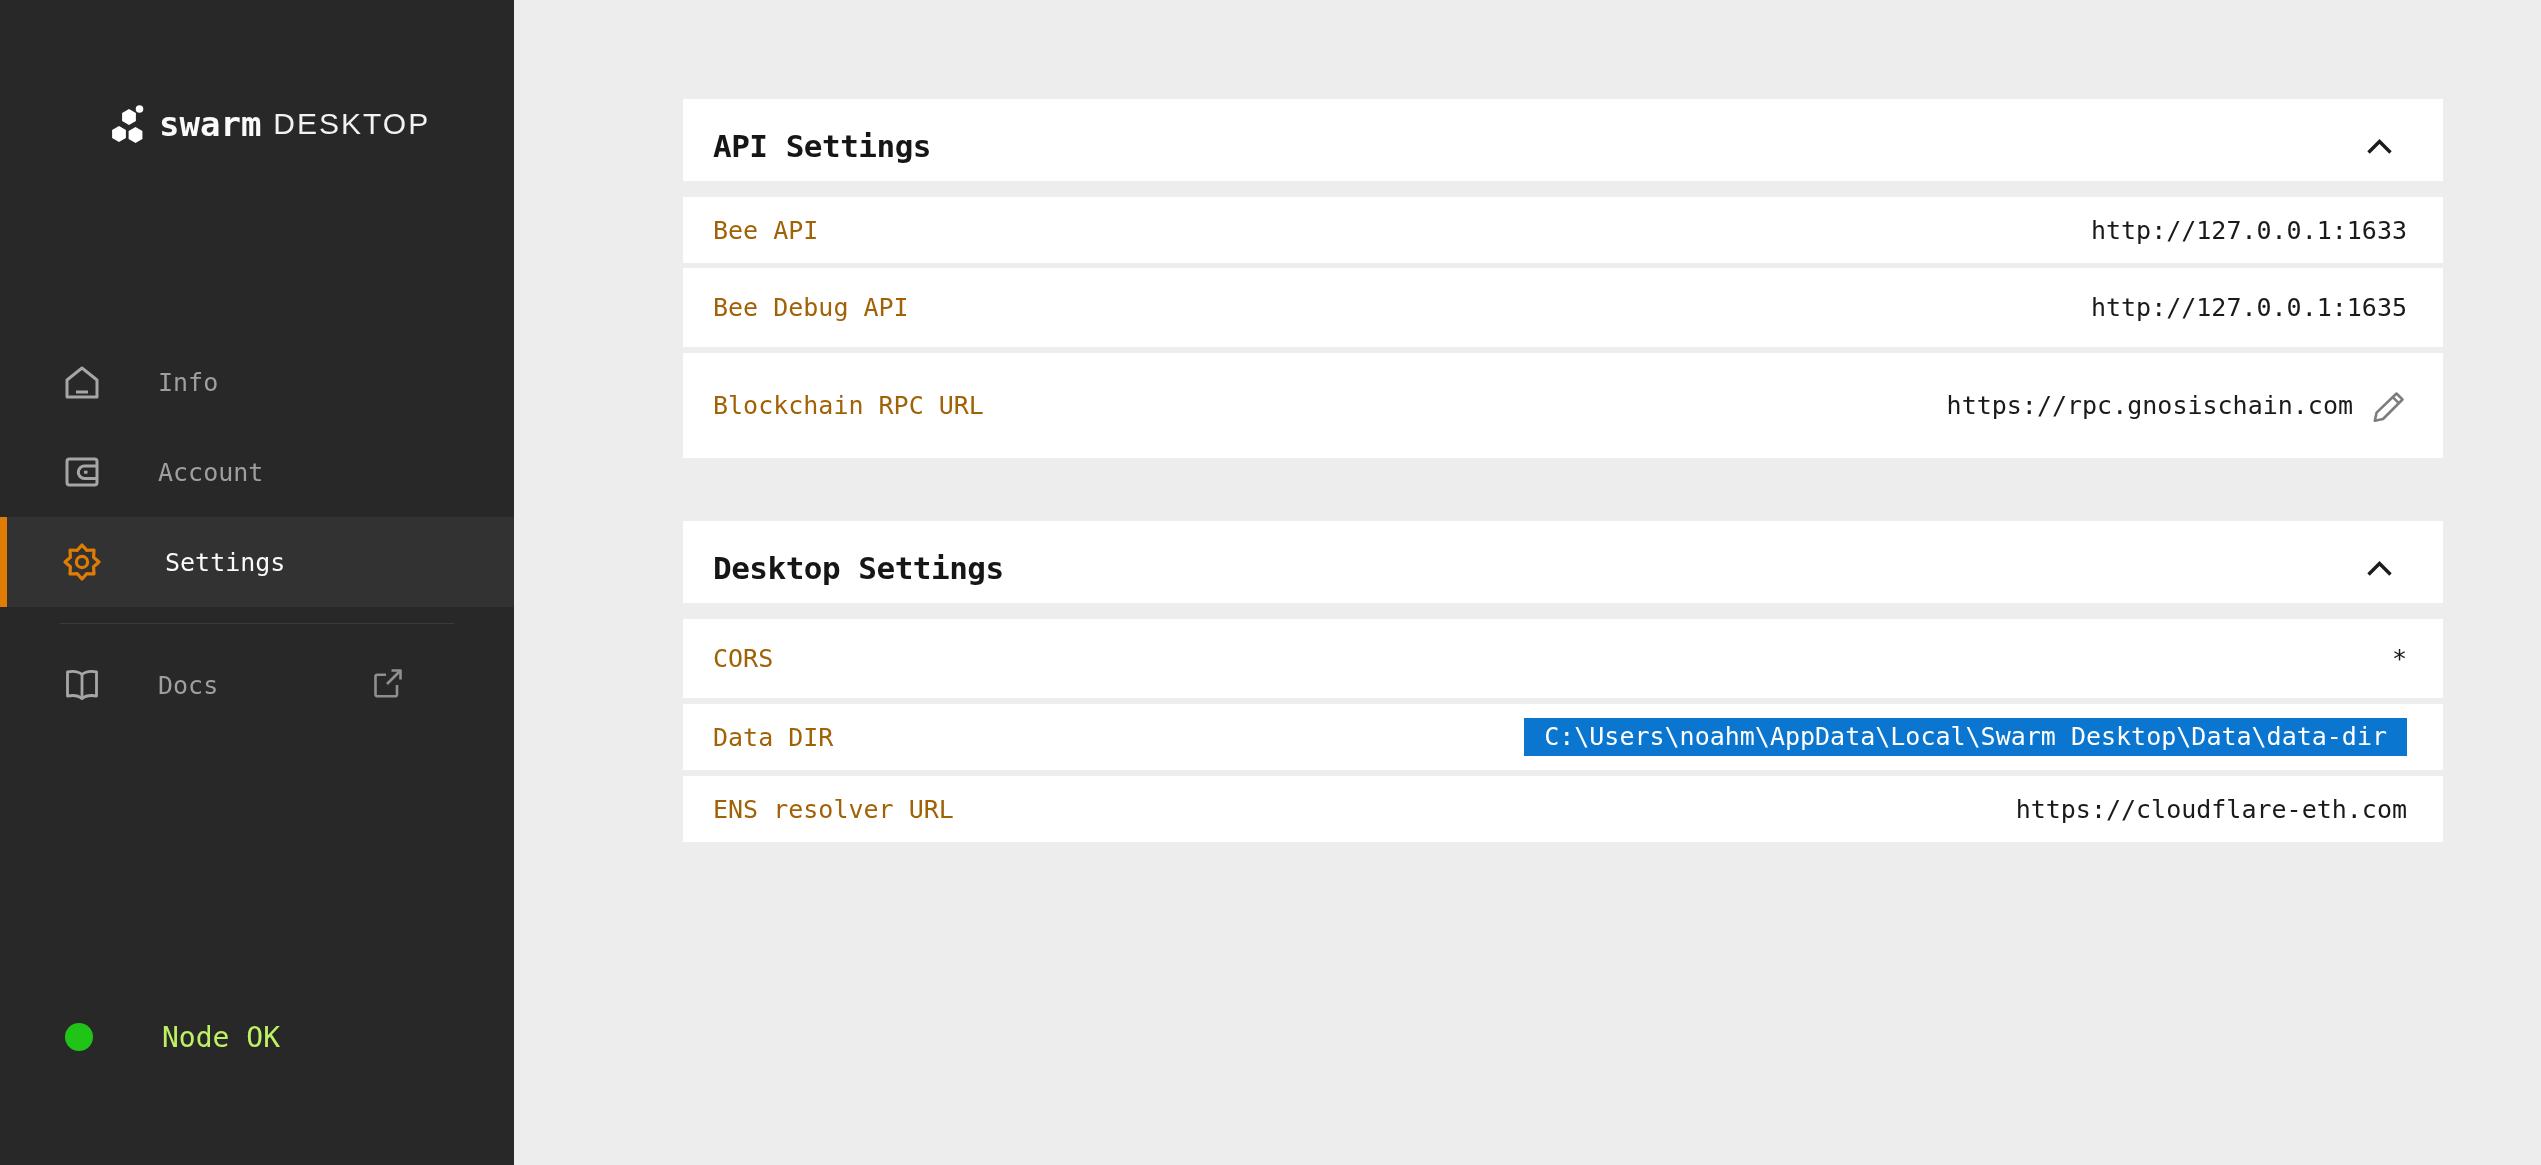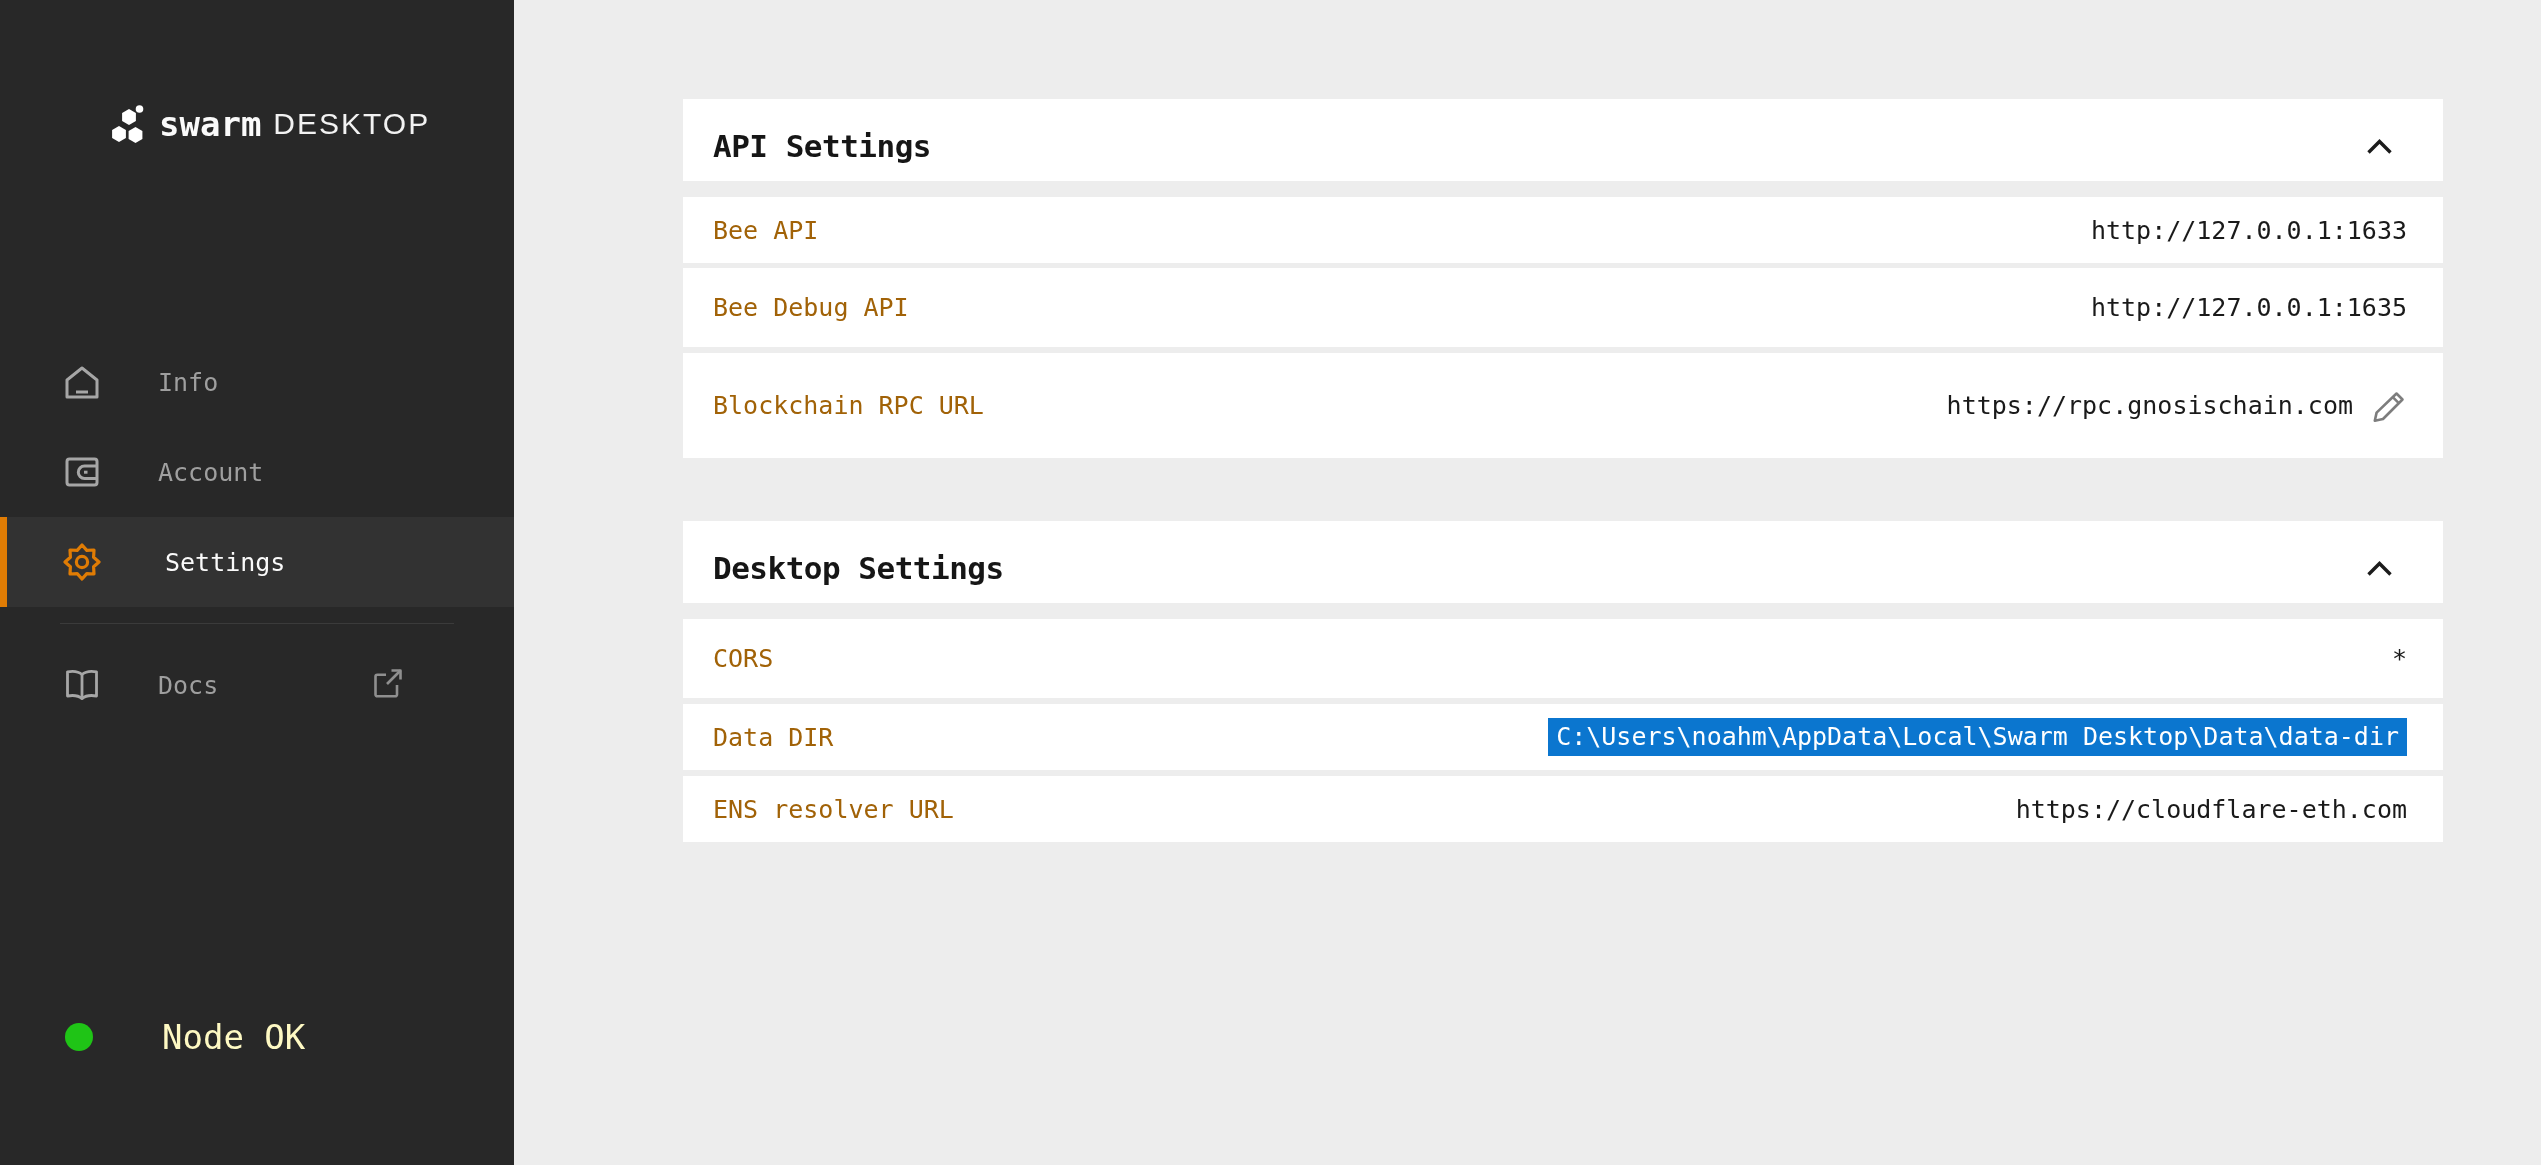--- a/index.html
+++ b/index.html
@@ -53,21 +53,21 @@
   .nav-item.active .nav-label { color: #fafafa; }
   .nav-divider { height: 1px; background: #3b3b3b; margin: 16px 60px 0 60px; }
   .nav-item.docs { margin-top: 16px; position: relative; }
   .external-icon { position: absolute; left: 370px; top: 50%; transform: translateY(-50%); }
 
   .node-status {
     position: absolute; top: 1022px; left: 65px; height: 30px;
     display: flex; align-items: center;
   }
   .node-dot { width: 28px; height: 28px; border-radius: 50%; background: #1fc416; flex: none; }
-  .node-label { margin-left: 69px; font-size: 34px; color: #fef9c3; white-space: nowrap; }
+  .node-label { margin-left: 69px; font-size: 28px; color: #bef264; white-space: nowrap; }
 
   
   .main { position: absolute; left: 563px; top: 0; right: 0; bottom: 0; background: #ededed; }
   .content { position: absolute; left: 120px; top: 99px; width: 1760px; }
 
   .card-header {
     height: 82px; background: #ffffff;
     display: flex; align-items: center; justify-content: space-between;
     padding: 12px 46px 0 30px;
     gap: 43px;
@@ -80,21 +80,21 @@
     padding: 0 36px 0 30px;
   }
   .row .label { font-size: 25px; color: #a16207; white-space: nowrap; }
   .row .value { font-size: 25px; color: #1a1a1a; white-space: nowrap; display: flex; align-items: center; }
   .row.h66 { height: 66px; } .row.h67 { height: 79px; gap: 46px; } .row.h105 { height: 105px; }
   .mt16 { margin-top: 16px; } .mt5 { margin-top: 5px; } .mt6 { margin-top: 6px; }
   .section2 { margin-top: 63px; }
 
   .value .sel {
     background: #0b76cf; color: #ffffff;
-    padding: 5px 8px; line-height: 28px;
+    padding: 5px 20px; line-height: 28px;
   }
   .edit-btn { background: none; border: none; cursor: pointer; margin-left: 18px; display: flex; padding: 0; }
 </style>
 </head>
 <body>
 
 <div class="app">
 
   <aside class="sidebar">
 

